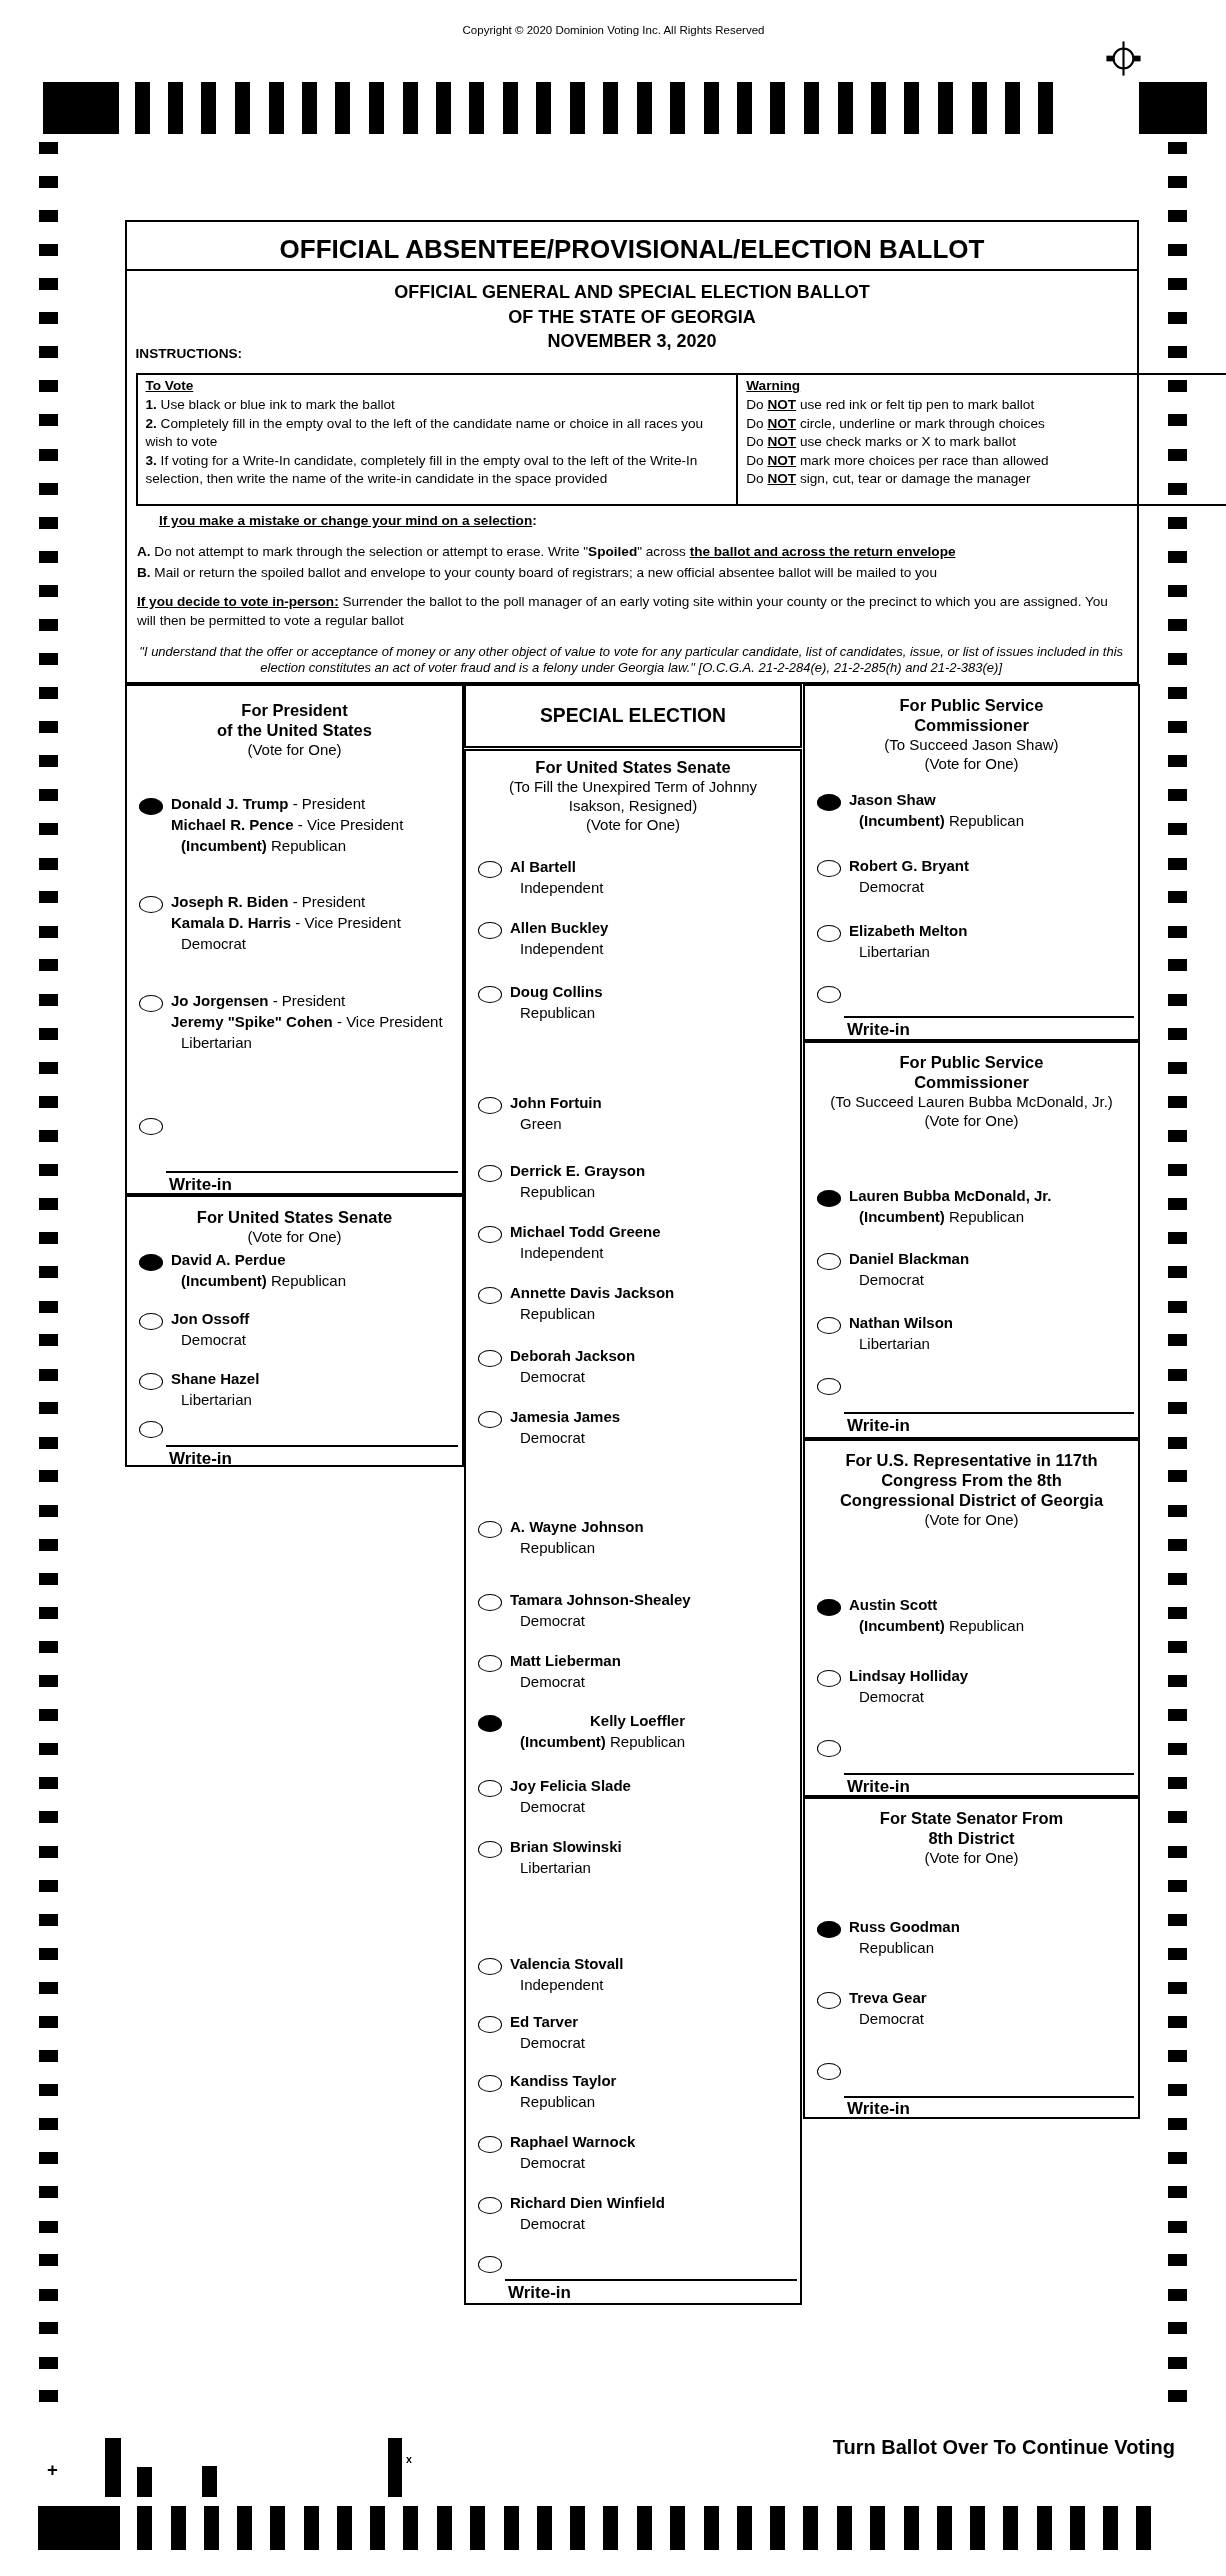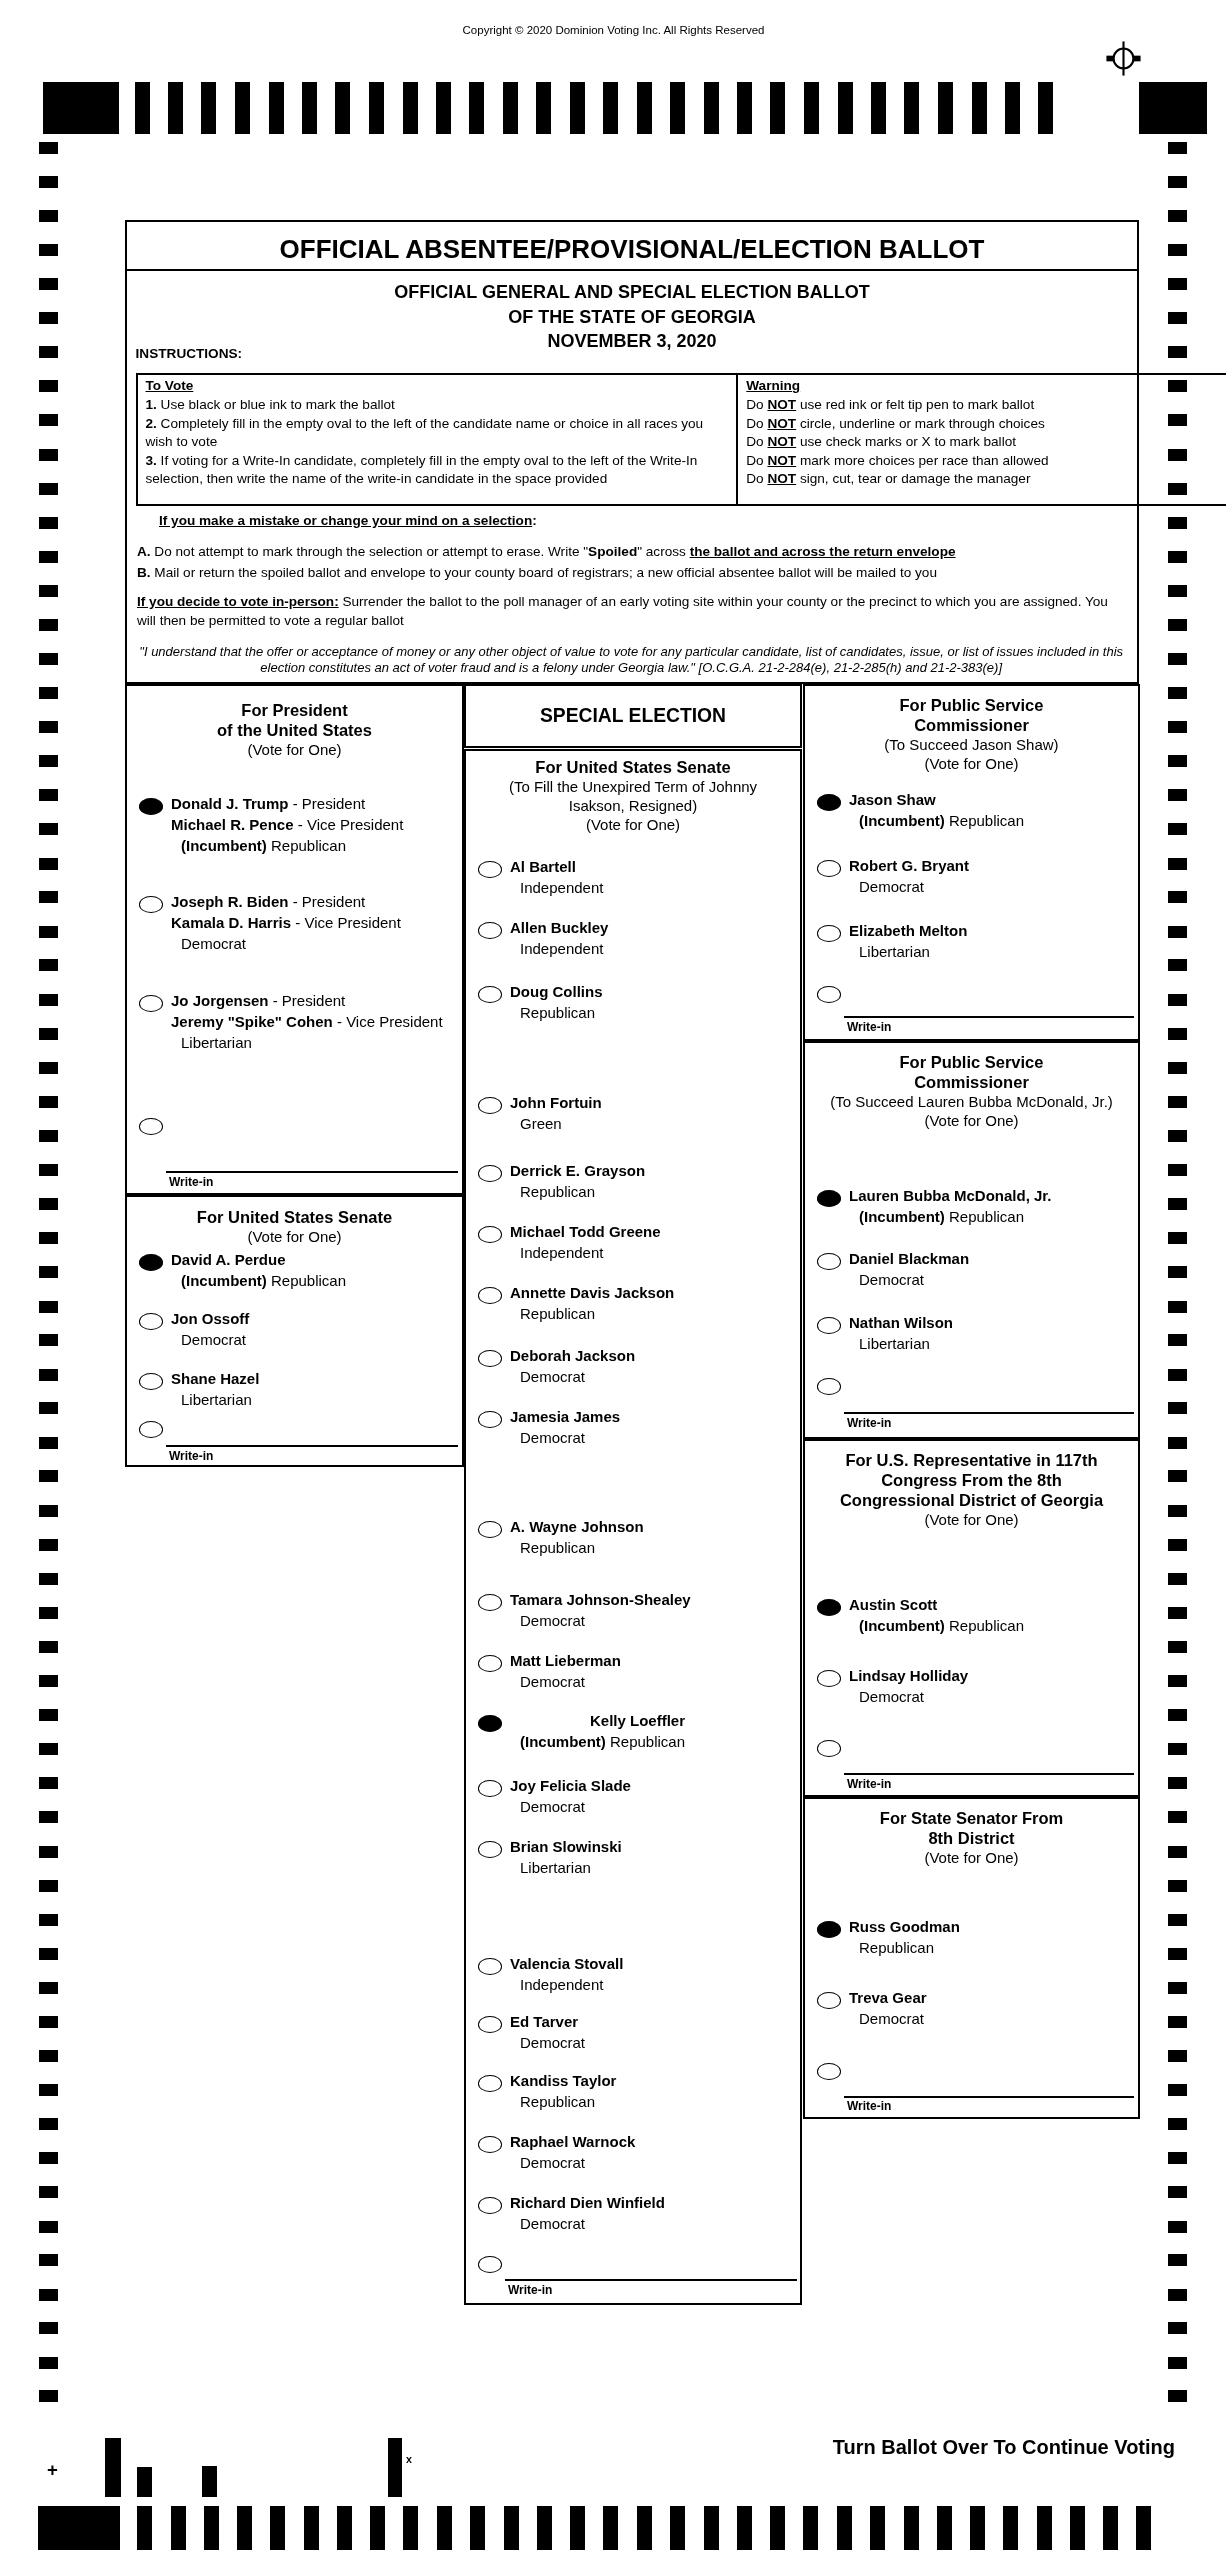--- a/index.html
+++ b/index.html
@@ -21,21 +21,21 @@
   .rt .i,.i{font-style:italic;}
   .felony{font-size:13px;font-style:italic;line-height:16px;text-align:center;}
   .race-title{font-size:16.5px;font-weight:bold;line-height:20px;text-align:center;}
   .race-sub{font-size:15px;font-weight:normal;line-height:19.3px;text-align:center;}
   .banner-txt{font-size:19.3px;font-weight:bold;}
   .cand-line{font-size:15px;line-height:21px;white-space:nowrap;}
   .cand-line .nm{font-weight:bold;}
   .oval{position:absolute;width:24px;height:16.5px;border:1.4px solid #000;border-radius:50%;background:#fff;box-sizing:border-box;}
   .oval.filled{background:#000;}
   .wi-line{position:absolute;height:0;border-top:2.1px solid #000;}
-  .wi-label{position:absolute;font-size:12px;font-weight:bold;}
+  .wi-label{position:absolute;font-size:17px;font-weight:bold;}
   .turn{position:absolute;font-size:20px;font-weight:bold;white-space:nowrap;}
   .copyright{position:absolute;width:100%;text-align:center;font-size:11.5px;}
   .idmark{position:absolute;background:#000;}
 </style>
 </head>
 <body>
 
 <div class="page">
 
   <div class="copyright" style="top:24px;">Copyright © 2020 Dominion Voting Inc. All Rights Reserved</div>

